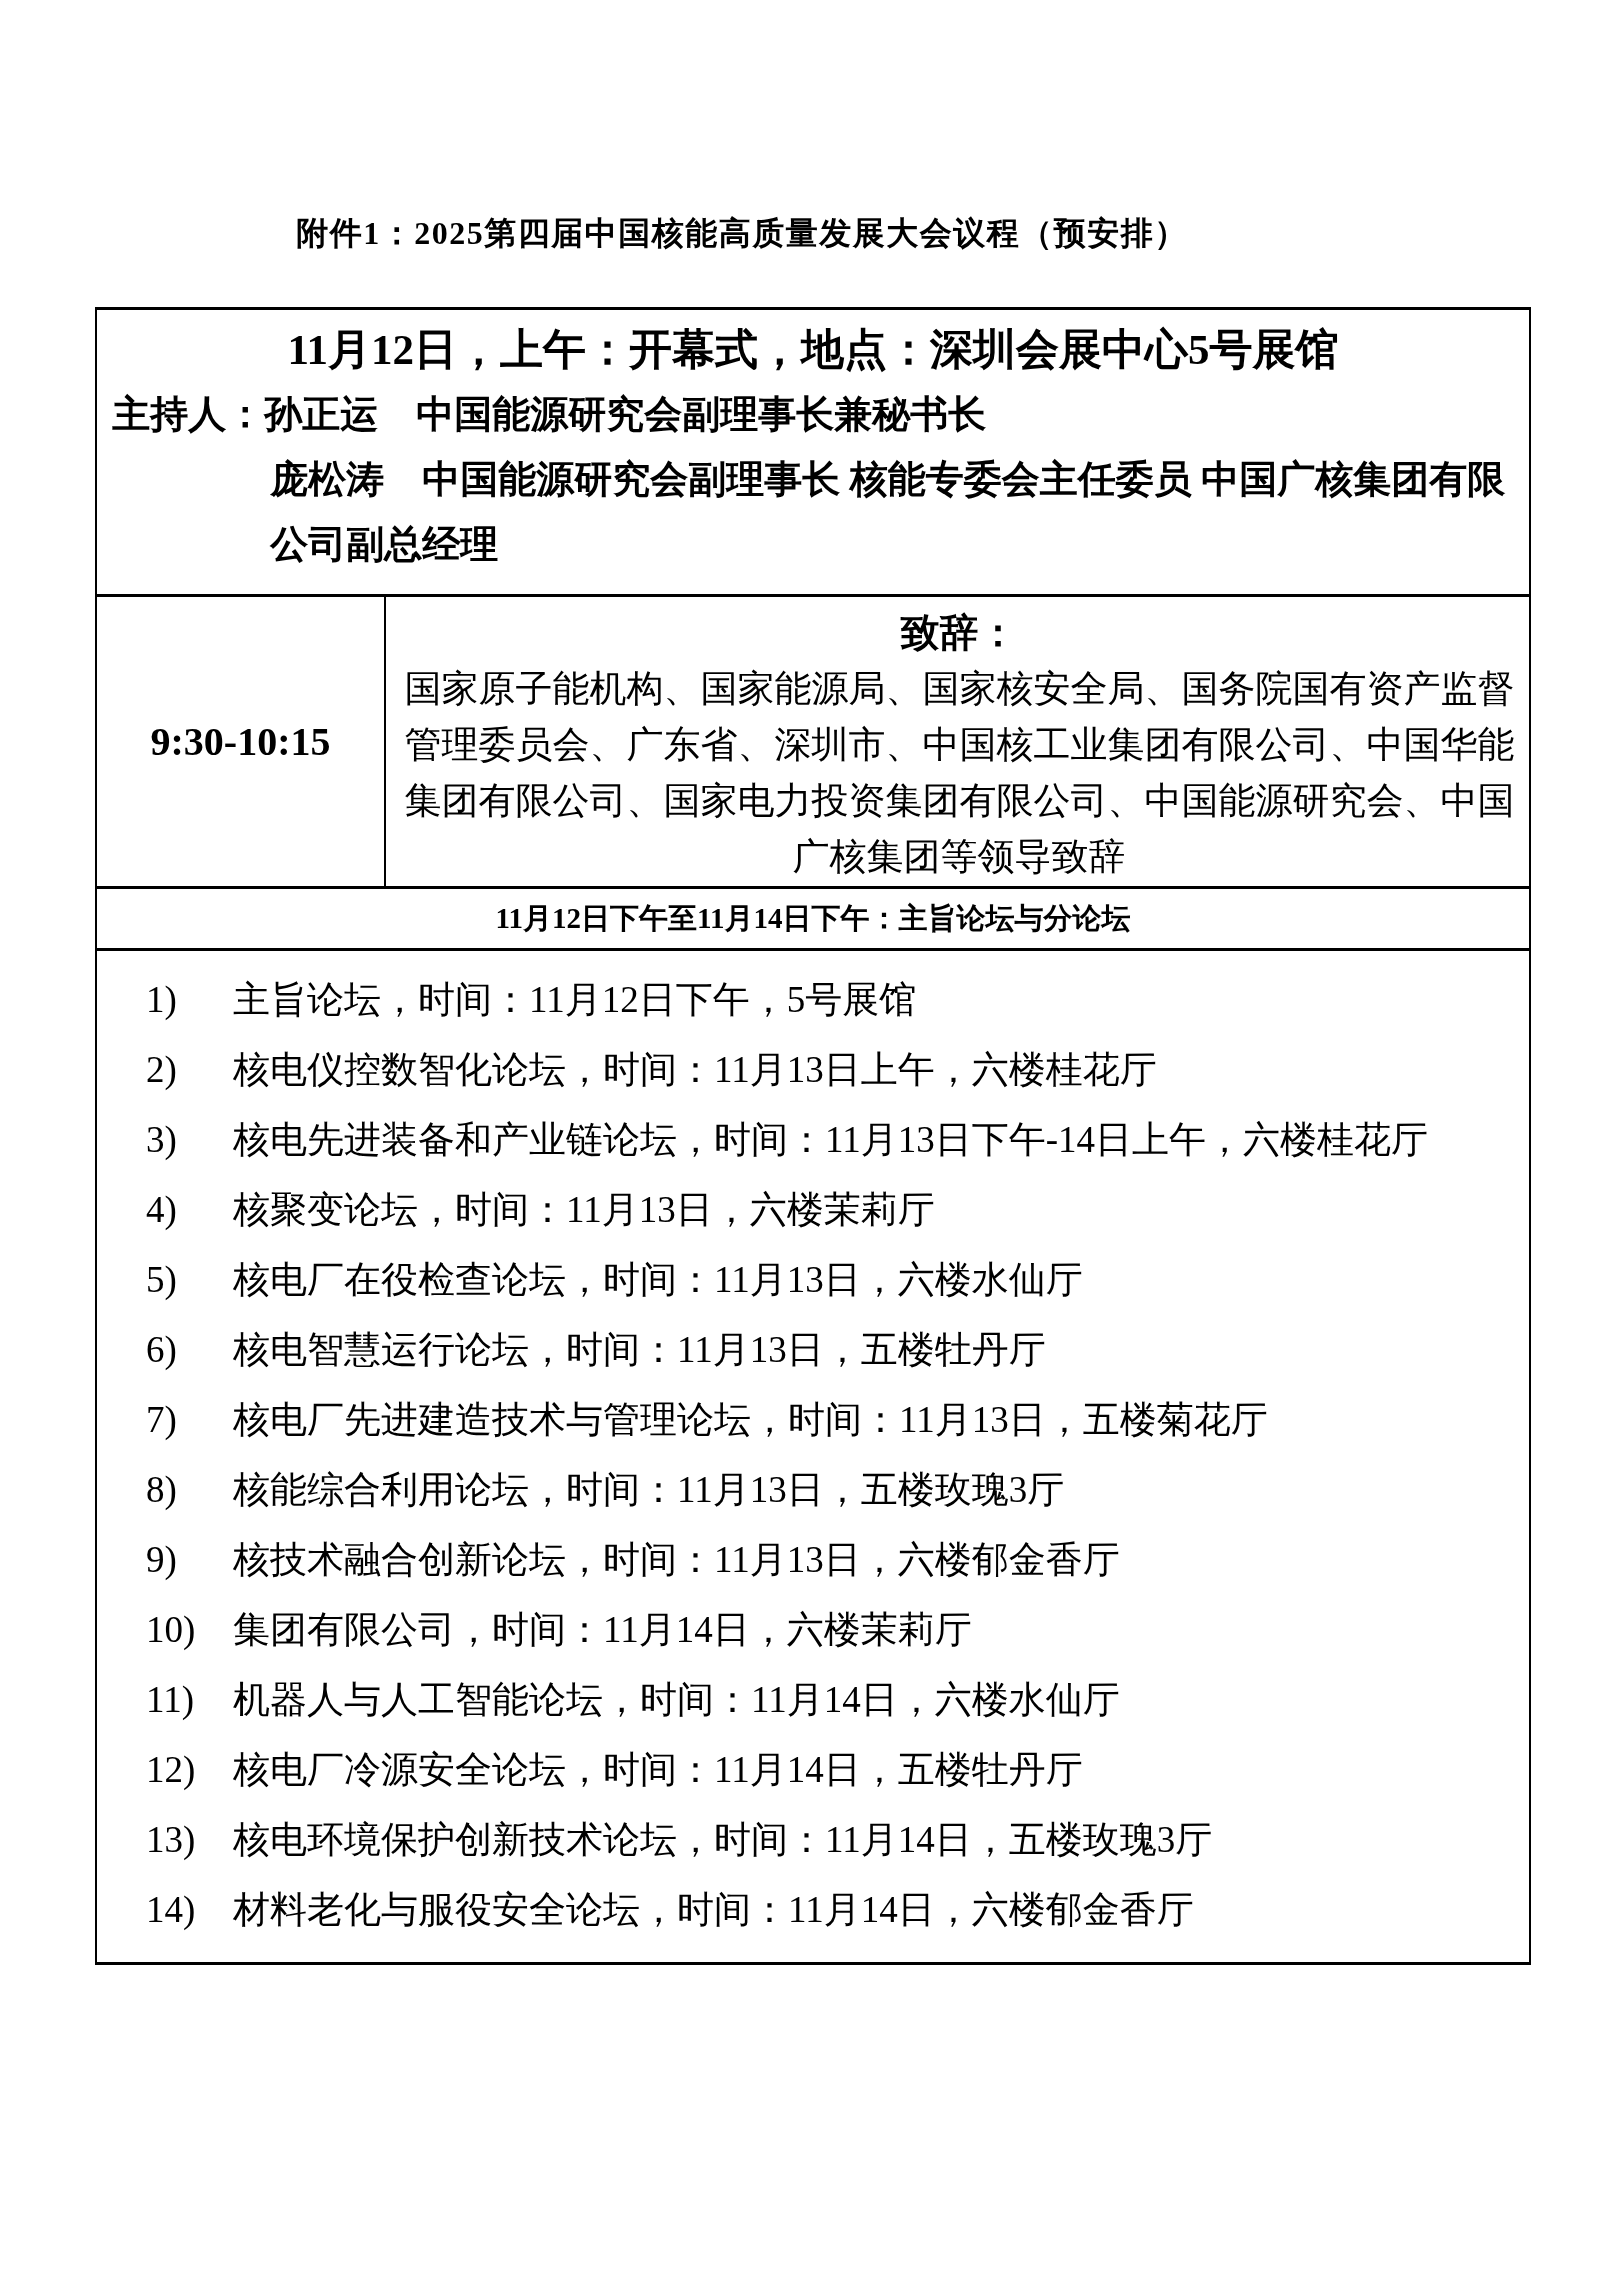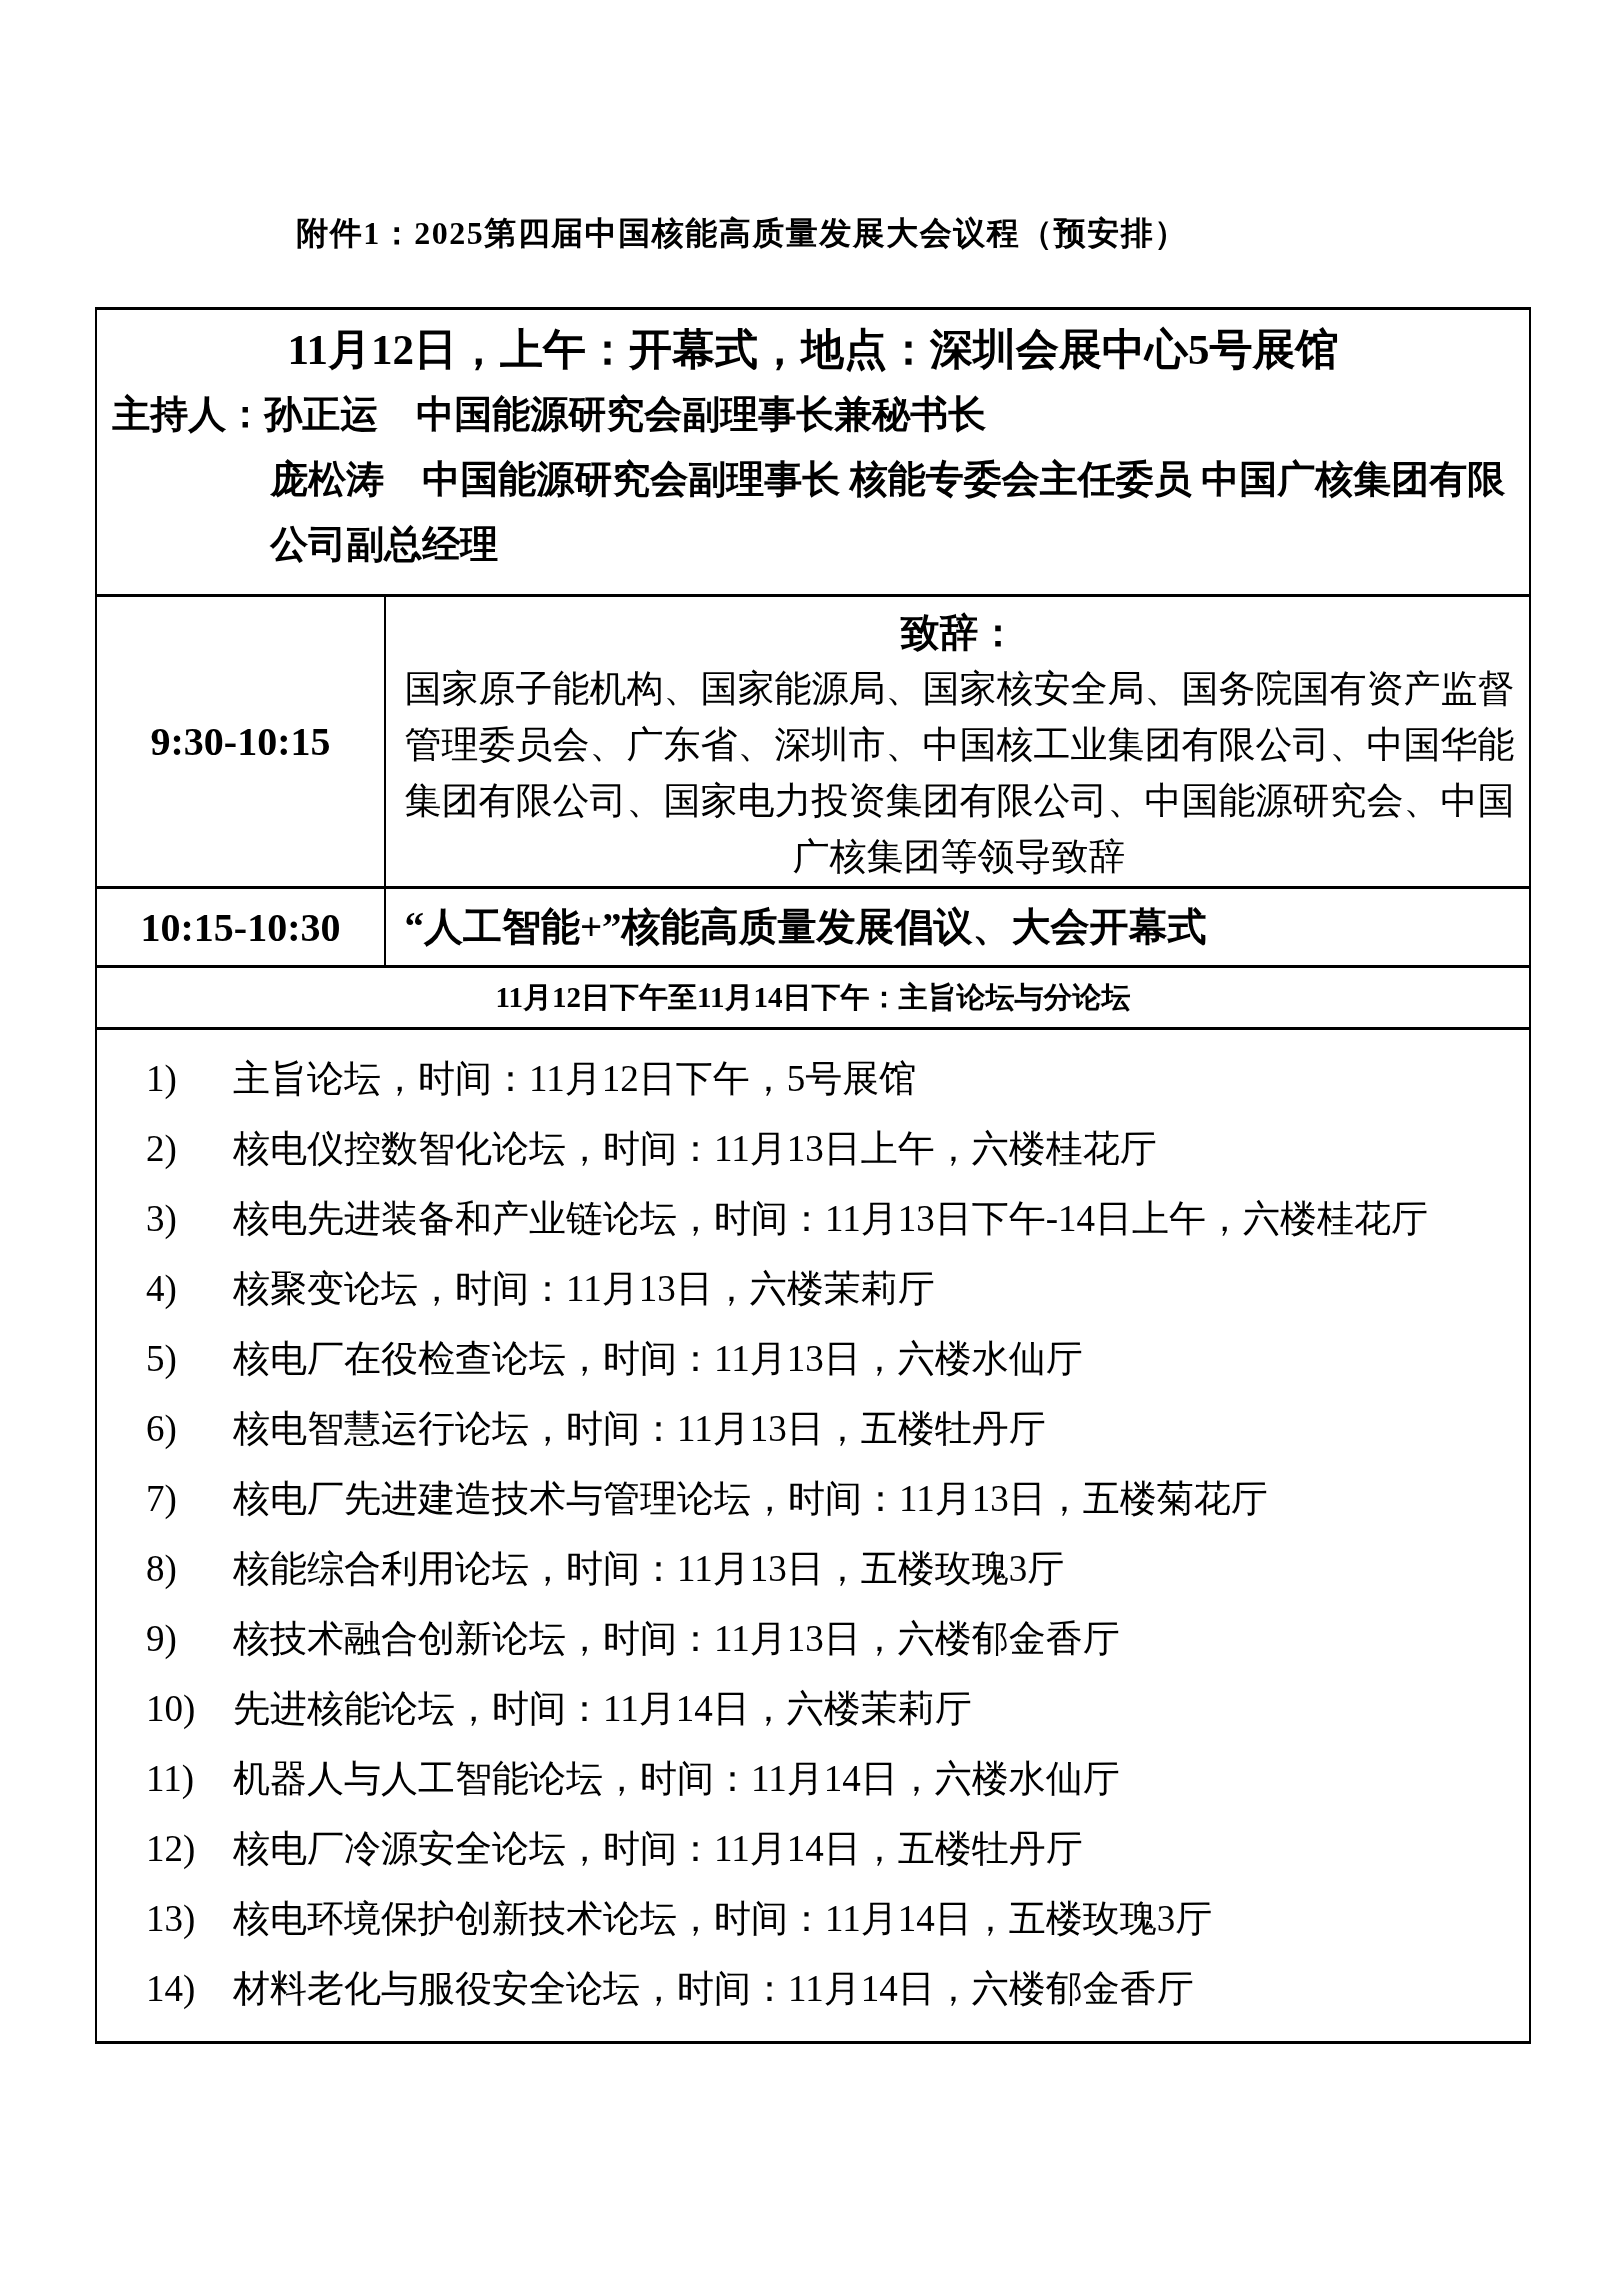--- a/index.html
+++ b/index.html
@@ -83,46 +83,40 @@
     <td class="time">9:30-10:15</td>
     <td class="rowB">
       <div class="speech-label">致辞：</div>
       <div class="speech-line">国家原子能机构、国家能源局、国家核安全局、国务院国有资产监督</div>
       <div class="speech-line">管理委员会、广东省、深圳市、中国核工业集团有限公司、中国华能</div>
       <div class="speech-line">集团有限公司、国家电力投资集团有限公司、中国能源研究会、中国</div>
       <div class="speech-line">广核集团等领导致辞</div>
     </td>
   </tr>
 
-  <tr>
-    <td class="time">10:15-10:30</td>
-    <td class="rowC">
-      <span class="content-bold">“人工智能+”核能高质量发展倡议、大会开幕式</span>
-    </td>
-  </tr>
 
 
   <tr>
     <td class="rowE" colspan="2">
       <span class="s2-header">11月12日下午至11月14日下午：主旨论坛与分论坛</span>
     </td>
   </tr>
 
   <tr>
     <td class="rowF" colspan="2">
       <div class="forum-item"><span class="forum-num">1)</span><span>主旨论坛，时间：11月12日下午，5号展馆</span></div>
       <div class="forum-item"><span class="forum-num">2)</span><span>核电仪控数智化论坛，时间：11月13日上午，六楼桂花厅</span></div>
       <div class="forum-item"><span class="forum-num">3)</span><span>核电先进装备和产业链论坛，时间：11月13日下午-14日上午，六楼桂花厅</span></div>
       <div class="forum-item"><span class="forum-num">4)</span><span>核聚变论坛，时间：11月13日，六楼茉莉厅</span></div>
       <div class="forum-item"><span class="forum-num">5)</span><span>核电厂在役检查论坛，时间：11月13日，六楼水仙厅</span></div>
       <div class="forum-item"><span class="forum-num">6)</span><span>核电智慧运行论坛，时间：11月13日，五楼牡丹厅</span></div>
       <div class="forum-item"><span class="forum-num">7)</span><span>核电厂先进建造技术与管理论坛，时间：11月13日，五楼菊花厅</span></div>
       <div class="forum-item"><span class="forum-num">8)</span><span>核能综合利用论坛，时间：11月13日，五楼玫瑰3厅</span></div>
       <div class="forum-item"><span class="forum-num">9)</span><span>核技术融合创新论坛，时间：11月13日，六楼郁金香厅</span></div>
-      <div class="forum-item"><span class="forum-num">10)</span><span>先进核能论坛，时间：11月14日，六楼茉莉厅</span></div>
+      <div class="forum-item"><span class="forum-num">10)</span><span>集团有限公司，时间：11月14日，六楼茉莉厅</span></div>
       <div class="forum-item"><span class="forum-num">11)</span><span>机器人与人工智能论坛，时间：11月14日，六楼水仙厅</span></div>
       <div class="forum-item"><span class="forum-num">12)</span><span>核电厂冷源安全论坛，时间：11月14日，五楼牡丹厅</span></div>
       <div class="forum-item"><span class="forum-num">13)</span><span>核电环境保护创新技术论坛，时间：11月14日，五楼玫瑰3厅</span></div>
       <div class="forum-item"><span class="forum-num">14)</span><span>材料老化与服役安全论坛，时间：11月14日，六楼郁金香厅</span></div>
     </td>
   </tr>
 </tbody>
   </table>
 
 

